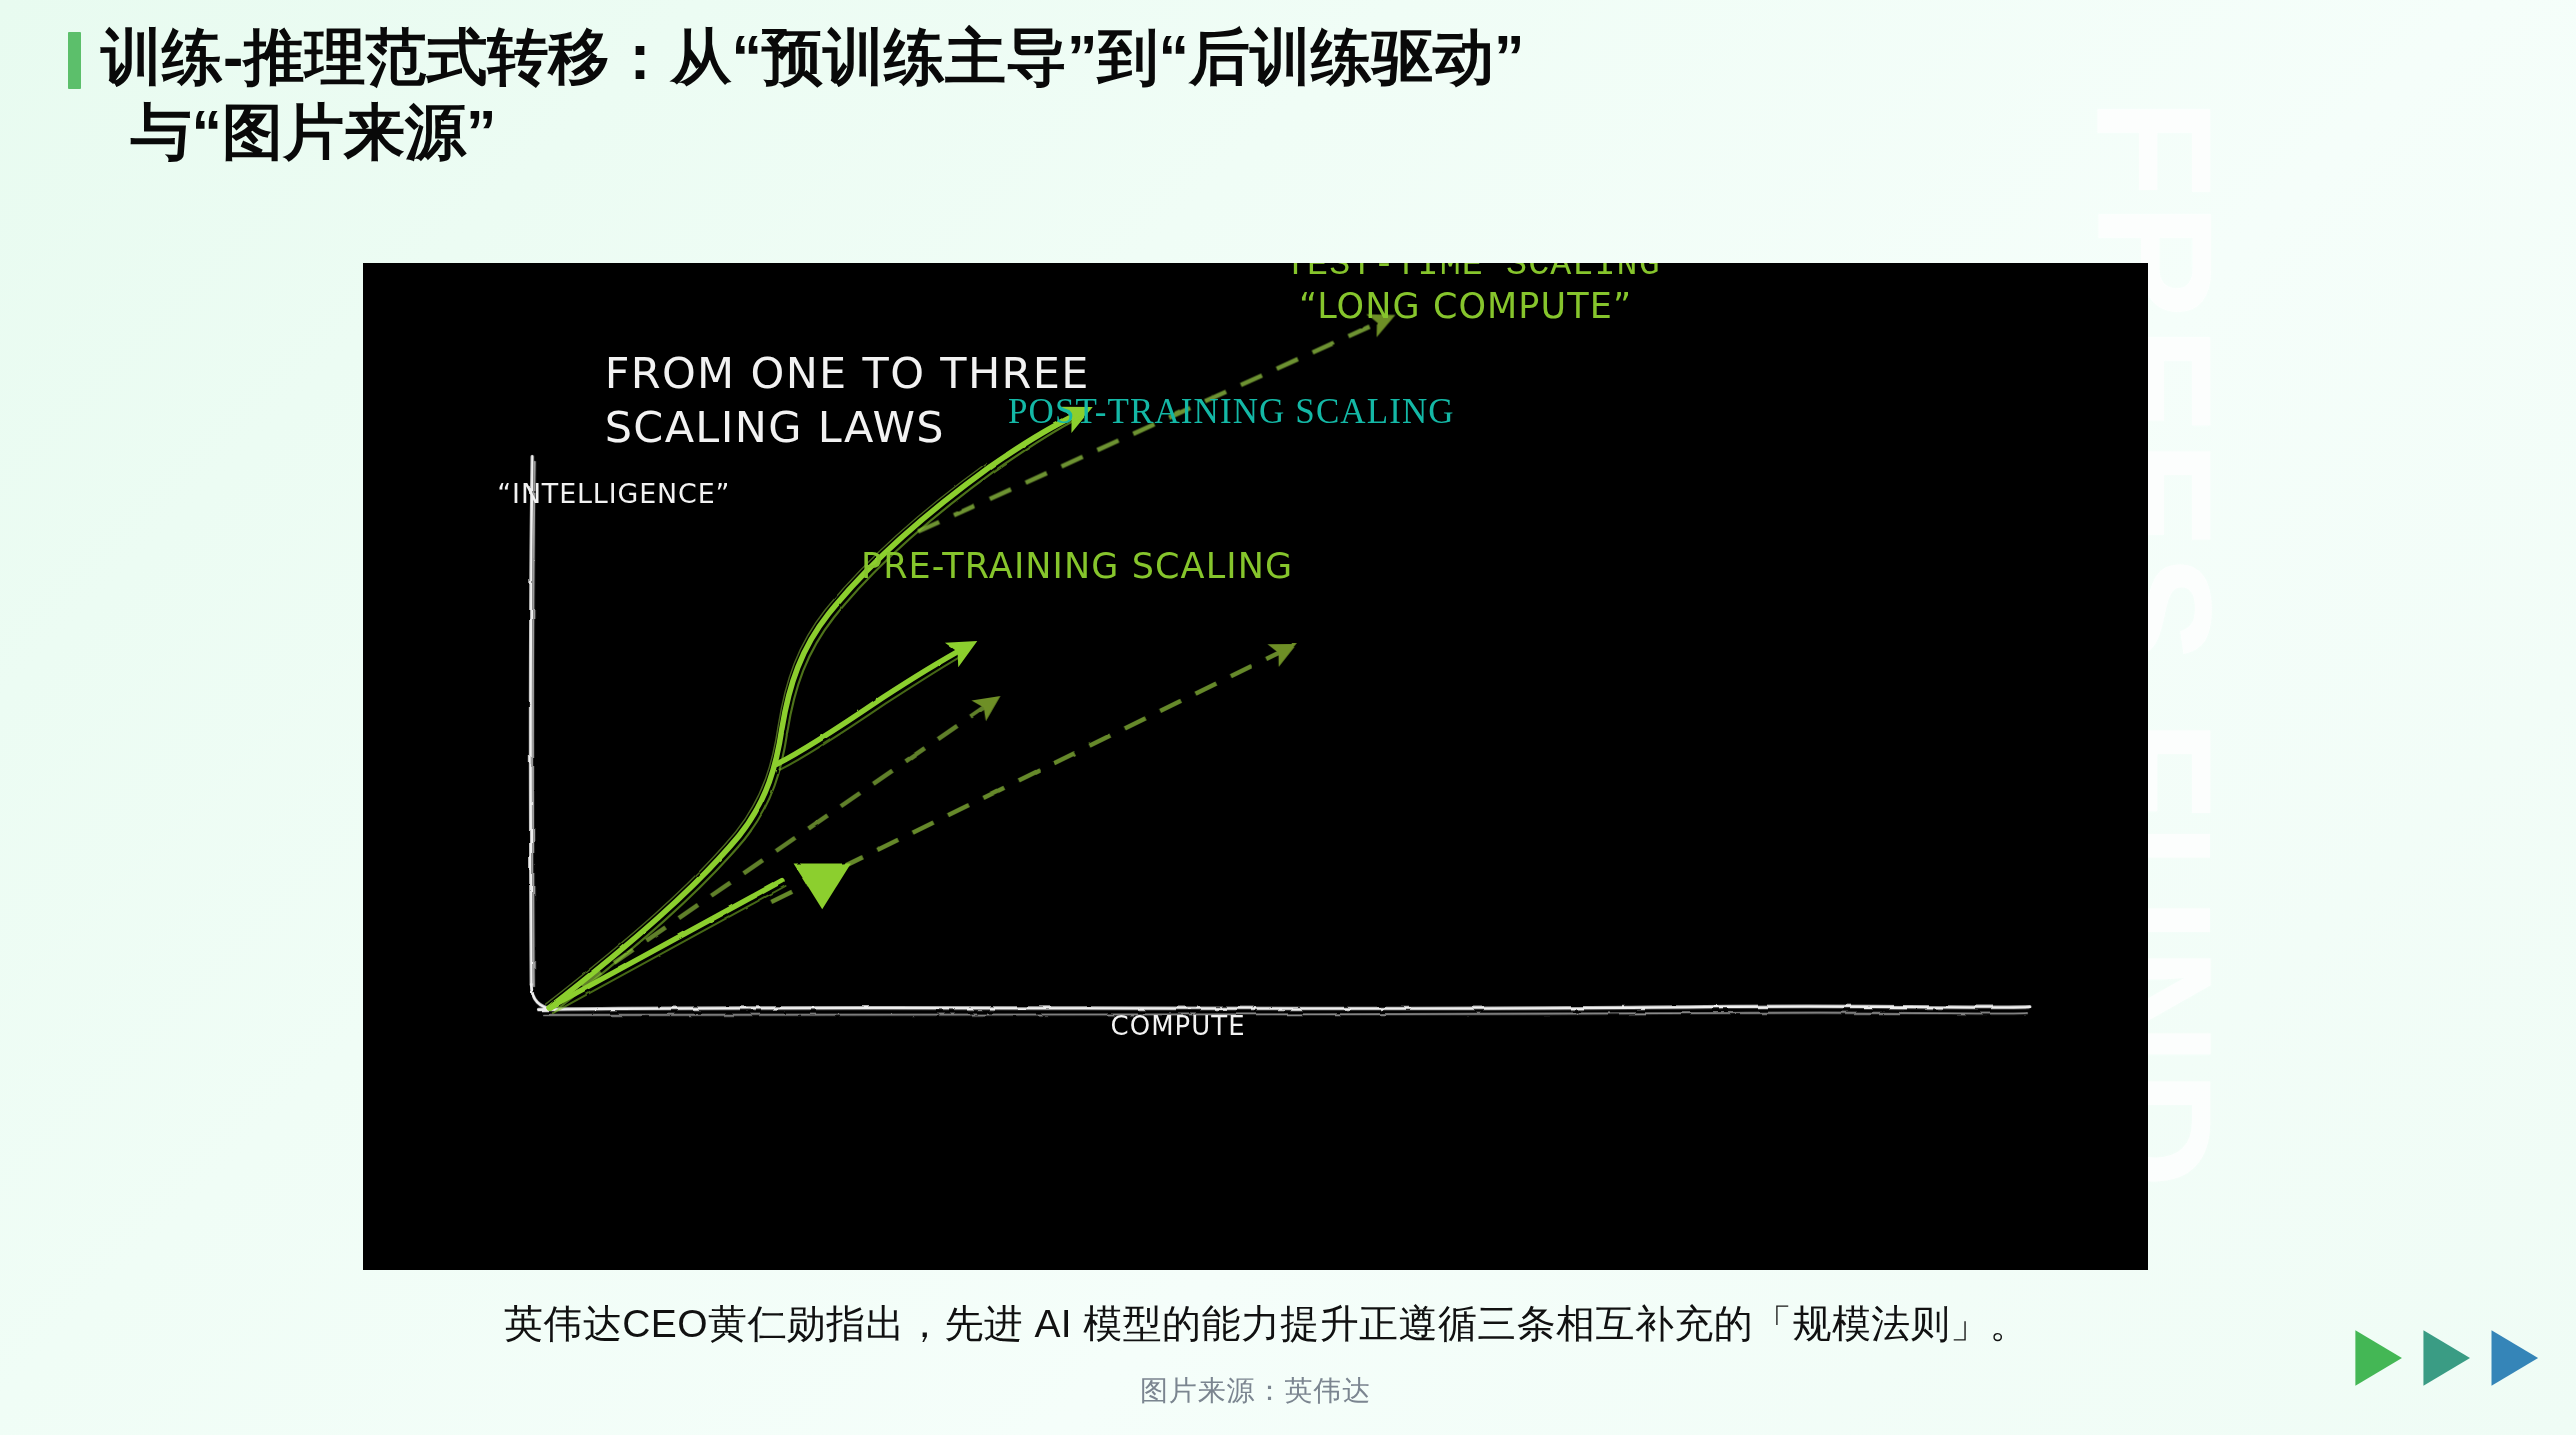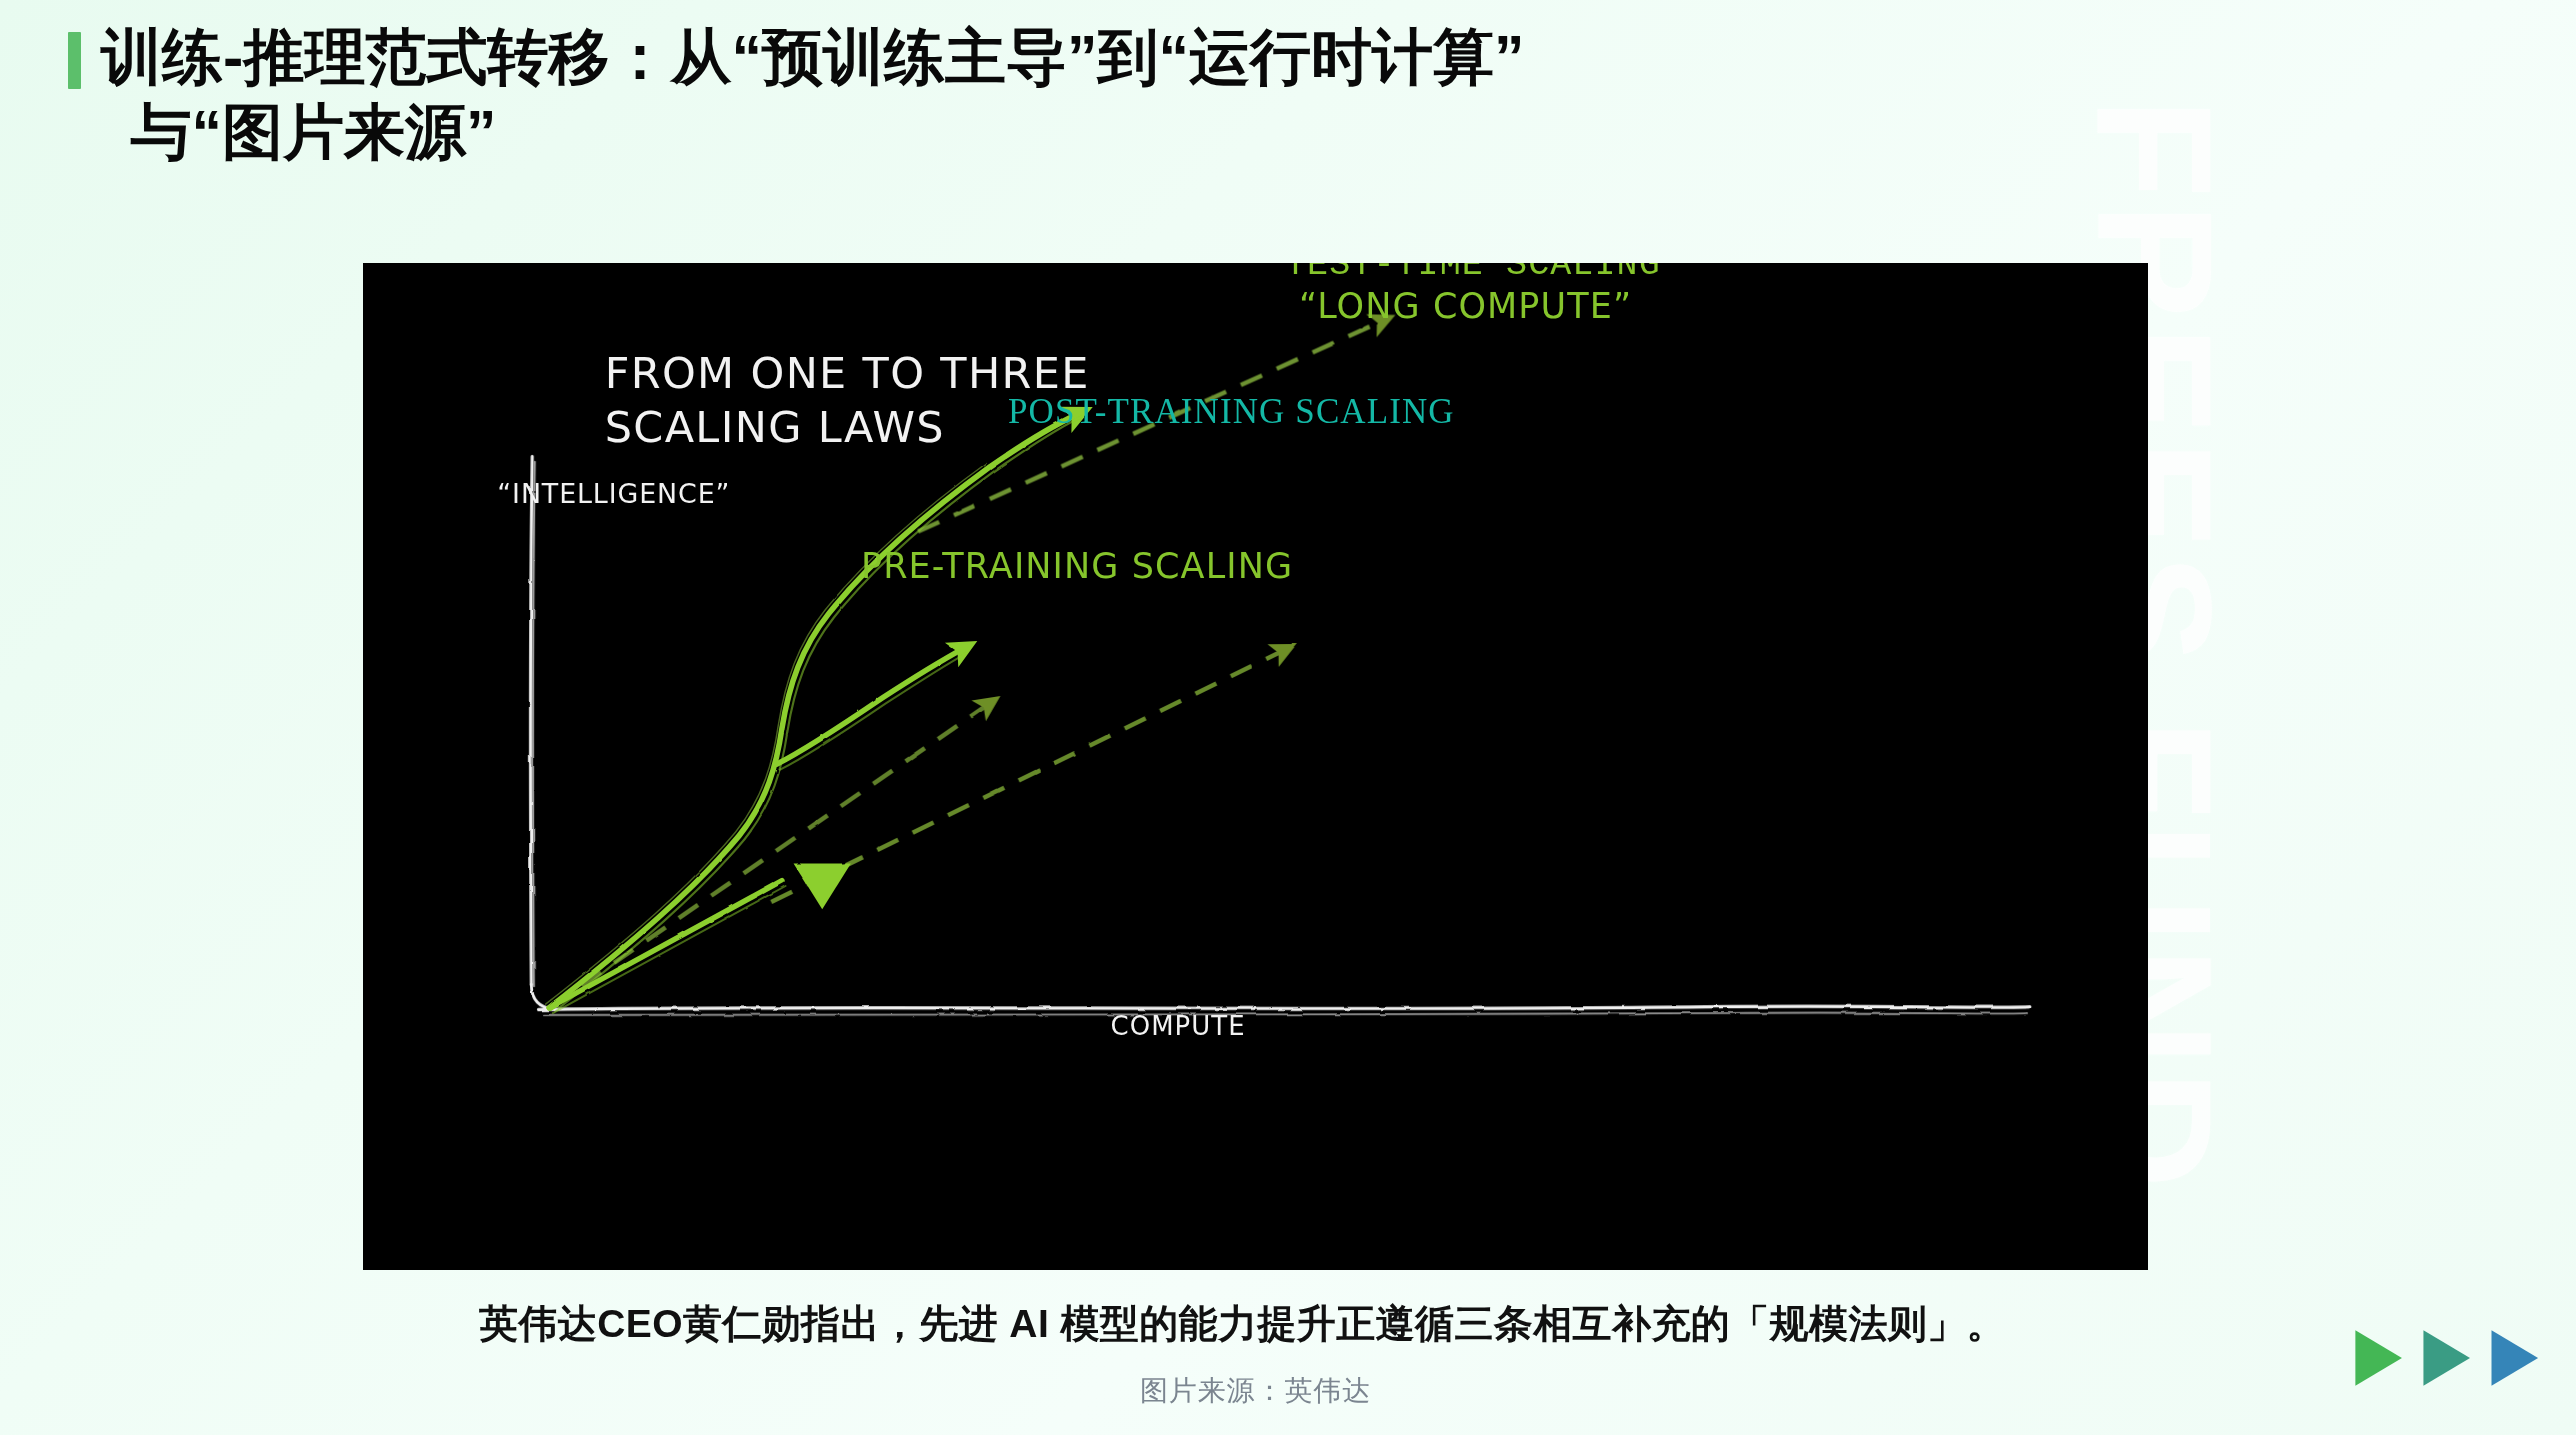--- a/index.html
+++ b/index.html
@@ -102,27 +102,27 @@
     height: 1007px;
     display: block;
   }
 
   .nv-hand-white { font-family: "DejaVu Sans", sans-serif; fill: #f2f2f2; }
   .nv-hand-green { font-family: "DejaVu Sans", sans-serif; fill: #86c52c; }
 
   
   #caption {
     position: absolute;
-    left: 350px;
+    left: 374px;
     top: 1297px;
     width: 1785px;
     text-align: center;
     font-family: "Liberation Sans", "DejaVu Sans", sans-serif;
     font-size: 39px;
-    font-weight: 700;
+    font-weight: 400;
     color: #111111;
     letter-spacing: 0.4px;
     white-space: nowrap;
   }
 
   #source-note {
     position: absolute;
     left: 363px;
     top: 1372px;
     width: 1785px;
@@ -151,21 +151,21 @@
 <div id="slide">
 
   <div id="watermark">
     <span class="wm-text">FREES FUND</span>
   </div>
 
   <div id="title-block">
     <div id="title-row">
       <div id="title-accent-bar" style="background: rgb(92, 191, 107);"></div>
       <div id="title-lines">
-        <div class="title-line">训练-推理范式转移：从“预训练主导”到“运行时计算”</div>
+        <div class="title-line">训练-推理范式转移：从“预训练主导”到“后训练驱动”</div>
         <div class="title-line second">与“图片来源”</div>
       </div>
     </div>
   </div>
 
   <div id="chart-panel">
     <svg id="chart-svg" viewBox="0 0 1994 1125" preserveAspectRatio="none">
       <defs>
         <filter id="rough" x="-20%" y="-20%" width="140%" height="140%">
           <feTurbulence type="fractalNoise" baseFrequency="0.04" numOctaves="3" seed="7" result="n"></feTurbulence>

